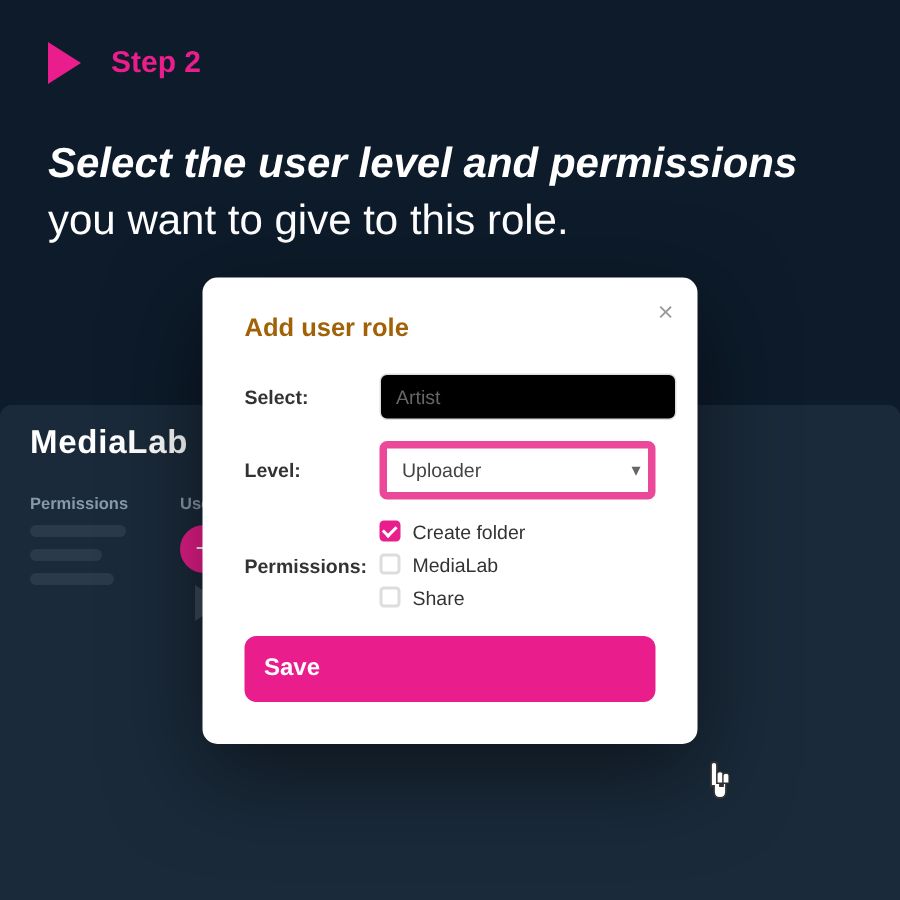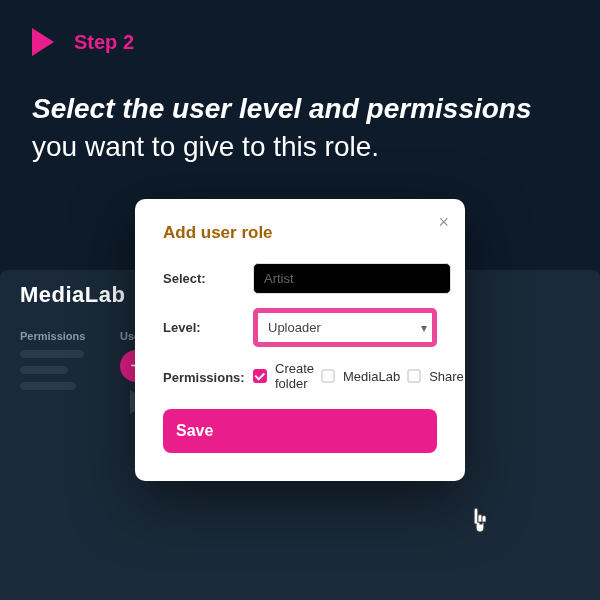--- a/index.html
+++ b/index.html
@@ -243,21 +243,21 @@
       font-size: 13px;
       font-weight: 600;
       color: #333;
       width: 90px;
       flex-shrink: 0;
       padding-top: 2px;
     }
 
     .checkboxes-col {
       display: flex;
-      flex-direction: row;
+      flex-direction: column;
       gap: 7px;
     }
 
     .checkbox-item {
       display: flex;
       align-items: center;
       gap: 8px;
       font-size: 13px;
       color: #333;
       cursor: pointer;

